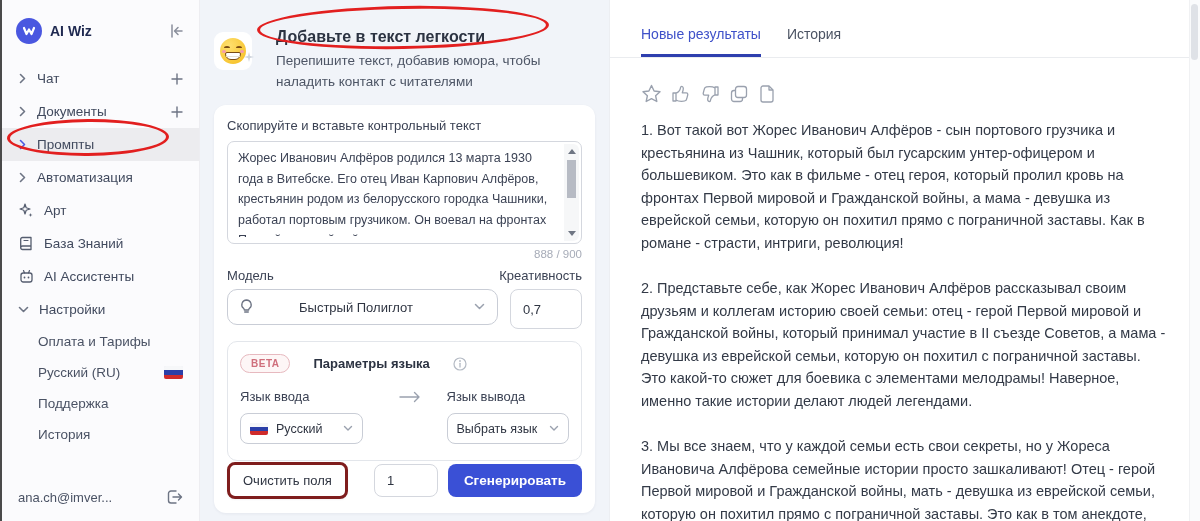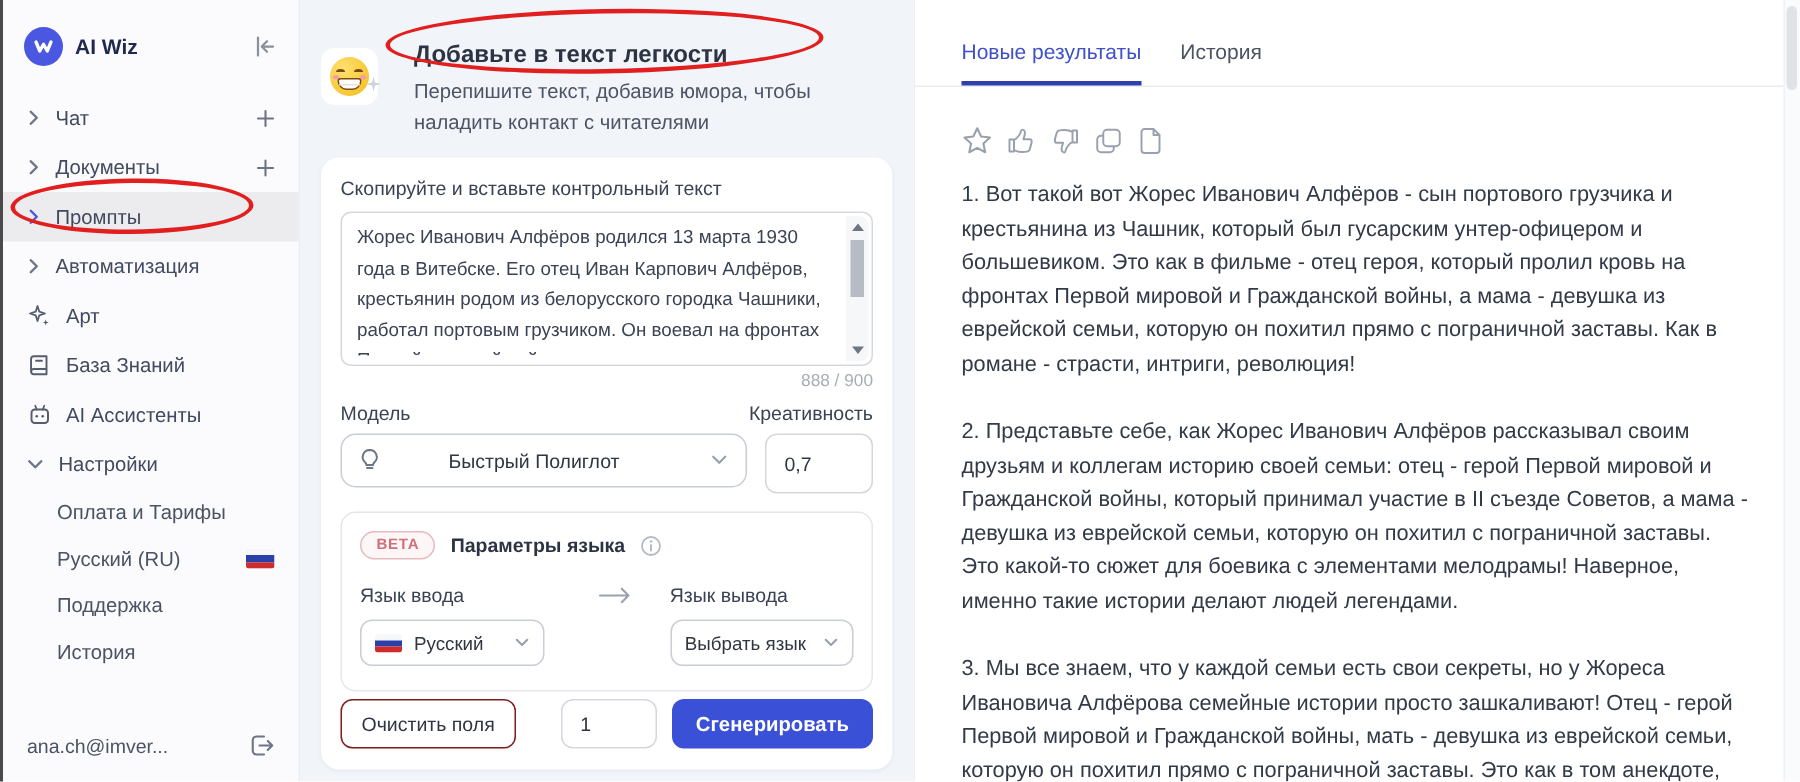--- a/index.html
+++ b/index.html
@@ -108,36 +108,36 @@
   .model-select { flex:1; height:36px; border:1px solid #c9cdd6; border-radius:10px;
                   display:flex; align-items:center; padding:0 12px; gap:10px;
                   font-size:13px; color:#2f3542; background:#fff; cursor:pointer; }
   .model-select .grow { flex:1;margin-left:36px; }
   .chev-dn { color:#9aa1ae; display:flex; }
   .creativity-input { width:72px; height:40px; border:1px solid #d4d7de; border-radius:8px;
                       font-size:13px; color:#2f3542; padding:0 12px;
                       font-family:"Liberation Sans", sans-serif; }
   .lang-card { margin-top:12px; border:1px solid #e3e6eb; border-radius:10px;
                padding:12px 12px 16px 12px; }
-  .beta-row { display:flex; align-items:center; gap:10px; }
+  .beta-row { display:flex; align-items:center; gap:23px; }
   .beta-pill { font-size:10px; font-weight:bold; letter-spacing:0.5px; color:#cf6f7c;
                border:1px solid #e7b9bf; background:#fdf6f6; border-radius:999px;
                padding:3px 10px; }
   .lang-title { font-size:13px; font-weight:bold; color:#2c3342; }
   .info-ic { color:#b4bac4; display:flex; cursor:pointer; }
   .lang-grid { display:flex; align-items:flex-start; margin-top:16px; }
   .lang-col { width:128px; }
   .lang-col .fld-label { font-size:13px; }
   .lang-select { margin-top:9px; height:31px; border:1px solid #c9cdd6; border-radius:8px;
                  display:flex; align-items:center; gap:8px; padding:0 9px;
                  font-size:12.5px; color:#2f3542; background:#fff; cursor:pointer; }
   .lang-select .grow { flex:1; }
   .lang-arrow { color:#9aa1ae; margin:2px 26px 0 36px; display:flex; }
   .actions { display:flex; align-items:center; margin-top:auto; }
-  .btn-clear { border:1px solid #7f1d1d; background:#fff; border-radius:8px;
+  .btn-clear { border:3px solid #7f1d1d; background:#fff; border-radius:8px;
                font-size:13px; color:#2f3542; padding:8px 13px; cursor:pointer;
                font-family:"Liberation Sans", sans-serif; box-shadow:0 1px 2px rgba(30,40,70,0.05); }
   .count-input { width:64px; height:33px; border:1px solid #d4d7de; border-radius:8px;
                  font-size:13px; color:#2f3542; padding:0 12px; margin-left:auto;
                  font-family:"Liberation Sans", sans-serif; }
   .btn-generate { background:#3a50d6; color:#fff; font-weight:bold; font-size:13.5px;
                   border:none; border-radius:8px; padding:9px 16px; margin-left:10px;
                   cursor:pointer; font-family:"Liberation Sans", sans-serif; }
   
   .right { flex:1; background:#fff; height:521px; display:flex; flex-direction:column;

